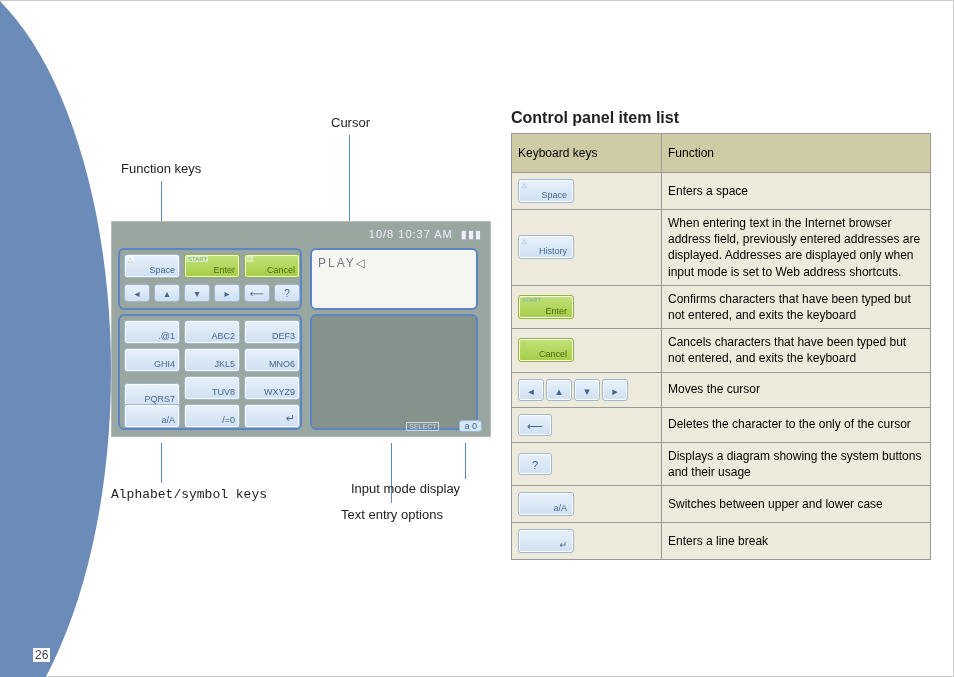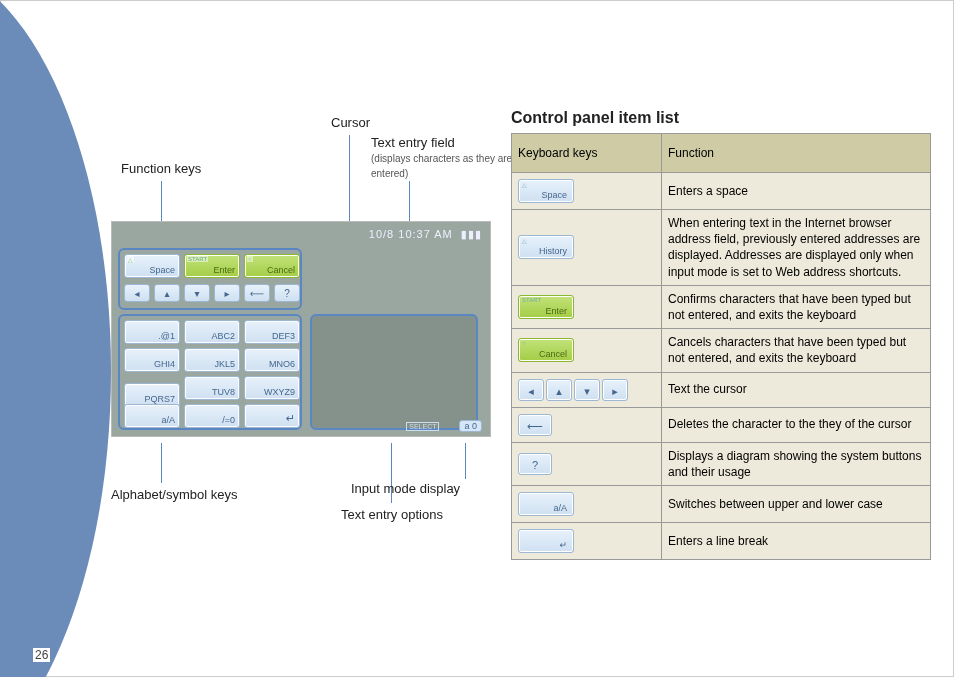--- a/index.html
+++ b/index.html
@@ -78,25 +78,20 @@
 
     <div class="callouts-top">
       <div class="co" style="left:10px; top:50px;">
         <span>Function keys</span>
         <div class="leader" style="left:40px; top:20px; height:40px;"></div>
       </div>
       <div class="co" style="left:220px; top:4px;">
         <span>Cursor</span>
         <div class="leader" style="left:18px; top:20px; height:114px;"></div>
       </div>
-      <div class="co" style="left:260px; top:24px; width:150px;">
-        <span>Text entry field</span><br>
-        <span class="fine">(displays characters as they are entered)</span>
-        <div class="leader" style="left:38px; top:46px; height:42px;"></div>
-      </div>
     </div>
 
     <div class="psp">
       <div class="statusbar">
         <span>10/8 10:37 AM</span>
         <span class="batt-icon">▮▮▮</span>
       </div>
 
       <div class="key-outline fnrow">
         <div class="key" style="left:4px; top:4px;">
@@ -113,20 +108,24 @@
           </div>
 
         <div class="mini" style="left:4px; top:34px;">◂</div>
         <div class="mini" style="left:34px; top:34px;">▴</div>
         <div class="mini" style="left:64px; top:34px;">▾</div>
         <div class="mini" style="left:94px; top:34px;">▸</div>
         <div class="mini" style="left:124px; top:34px;">⟵</div>
         <div class="mini" style="left:154px; top:34px;">?</div>
       </div>
 
+      <div class="key-outline textarea-outline">
+        <span>PLAY</span>
+          <span>◁</span>
+      </div>
 
       <div class="key-outline alpharow">
         <div class="key" style="left:4px; top:4px;">
             <span>.@1</span>
           </div>
         <div class="key" style="left:64px; top:4px;">
             <span>ABC2</span>
           </div>
         <div class="key" style="left:124px; top:4px;">
             <span>DEF3</span>
@@ -163,21 +162,21 @@
       <div class="key-outline options-outline"></div>
 
       <div class="bottom-badge">
         <span style="font-size:7px; border:1px solid #cde; padding:0 2px;">SELECT</span>
         <span class="chip">a 0</span>
       </div>
     </div>
 
     <div class="callouts-bottom">
       <div class="leader" style="left:50px; top:-6px; height:40px;"></div>
-      <div class="co" style="left:0px; top:38px;"><span>Alphabet/symbol keys</span></div>
+      <div class="co" style="left:0px; top:38px;font-family:Liberation Mono, monospace;"><span>Alphabet/symbol keys</span></div>
 
       <div class="leader" style="left:280px; top:-6px; height:60px;"></div>
       <div class="co" style="left:230px; top:58px;"><span>Text entry options</span></div>
 
       <div class="leader" style="left:354px; top:-6px; height:36px;"></div>
       <div class="co" style="left:240px; top:32px;"><span>Input mode display</span></div>
     </div>
   </div>
 
   <div class="right-col">
@@ -208,25 +207,25 @@
         </tr>
         <tr>
           <td class="keycell">
             <span class="tkey-row">
               <span class="tkey sq">◂</span>
               <span class="tkey sq">▴</span>
               <span class="tkey sq">▾</span>
               <span class="tkey sq">▸</span>
             </span>
           </td>
-          <td class="fn">Text the cursor</td>
+          <td class="fn">Moves the cursor</td>
         </tr>
         <tr>
           <td class="keycell"><span class="tkey sq" style="min-width:34px;">⟵</span></td>
-          <td class="fn">Deletes the character to the they of the cursor</td>
+          <td class="fn">Deletes the character to the only of the cursor</td>
         </tr>
         <tr>
           <td class="keycell"><span class="tkey sq" style="min-width:34px;">?</span></td>
           <td class="fn">Displays a diagram showing the system buttons and their usage</td>
         </tr>
         <tr>
           <td class="keycell"><span class="tkey" style="min-width:56px;">a/A</span></td>
           <td class="fn">Switches between upper and lower case</td>
         </tr>
         <tr>

